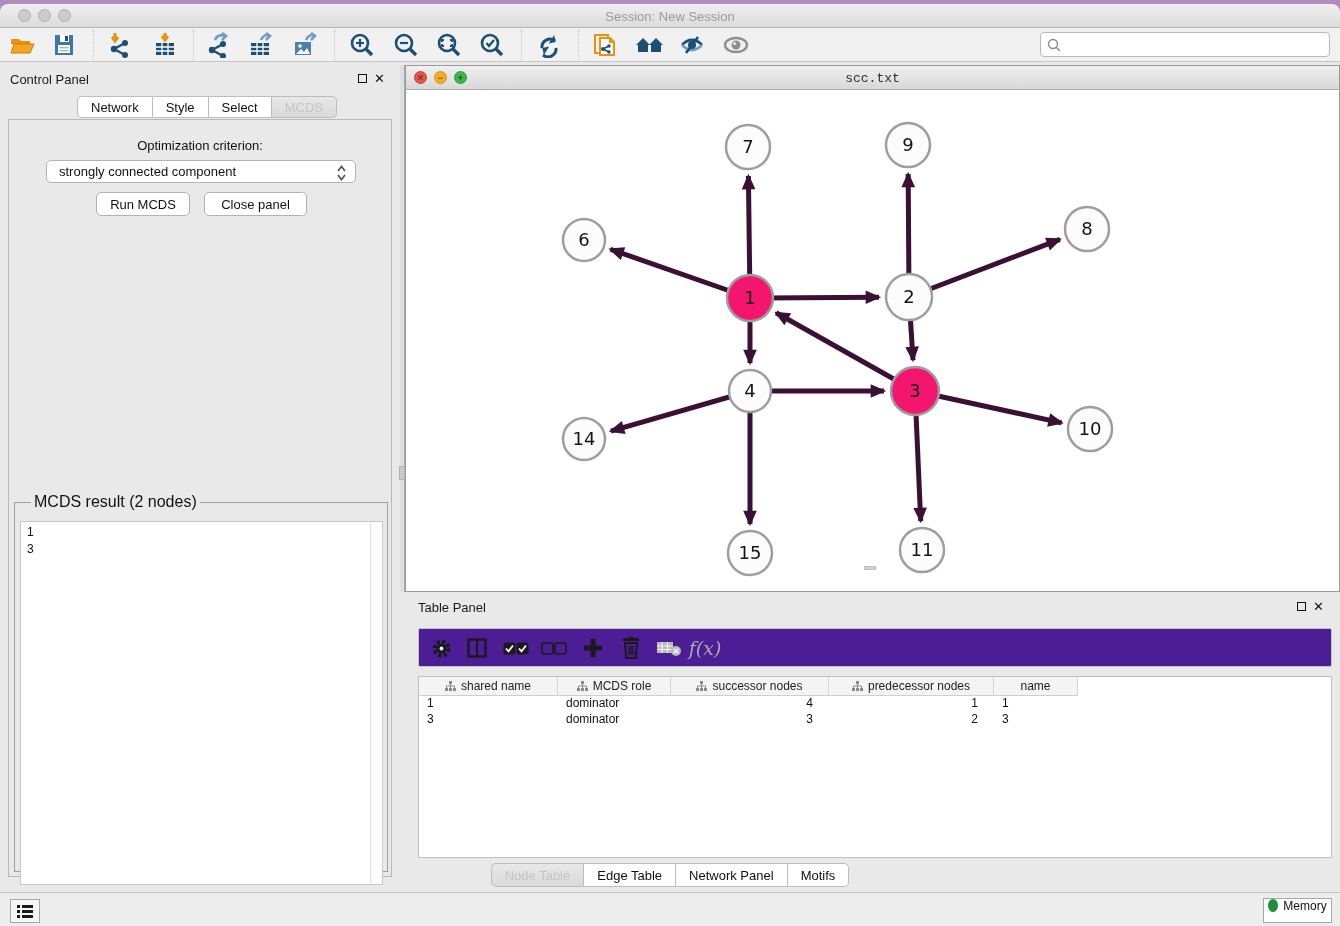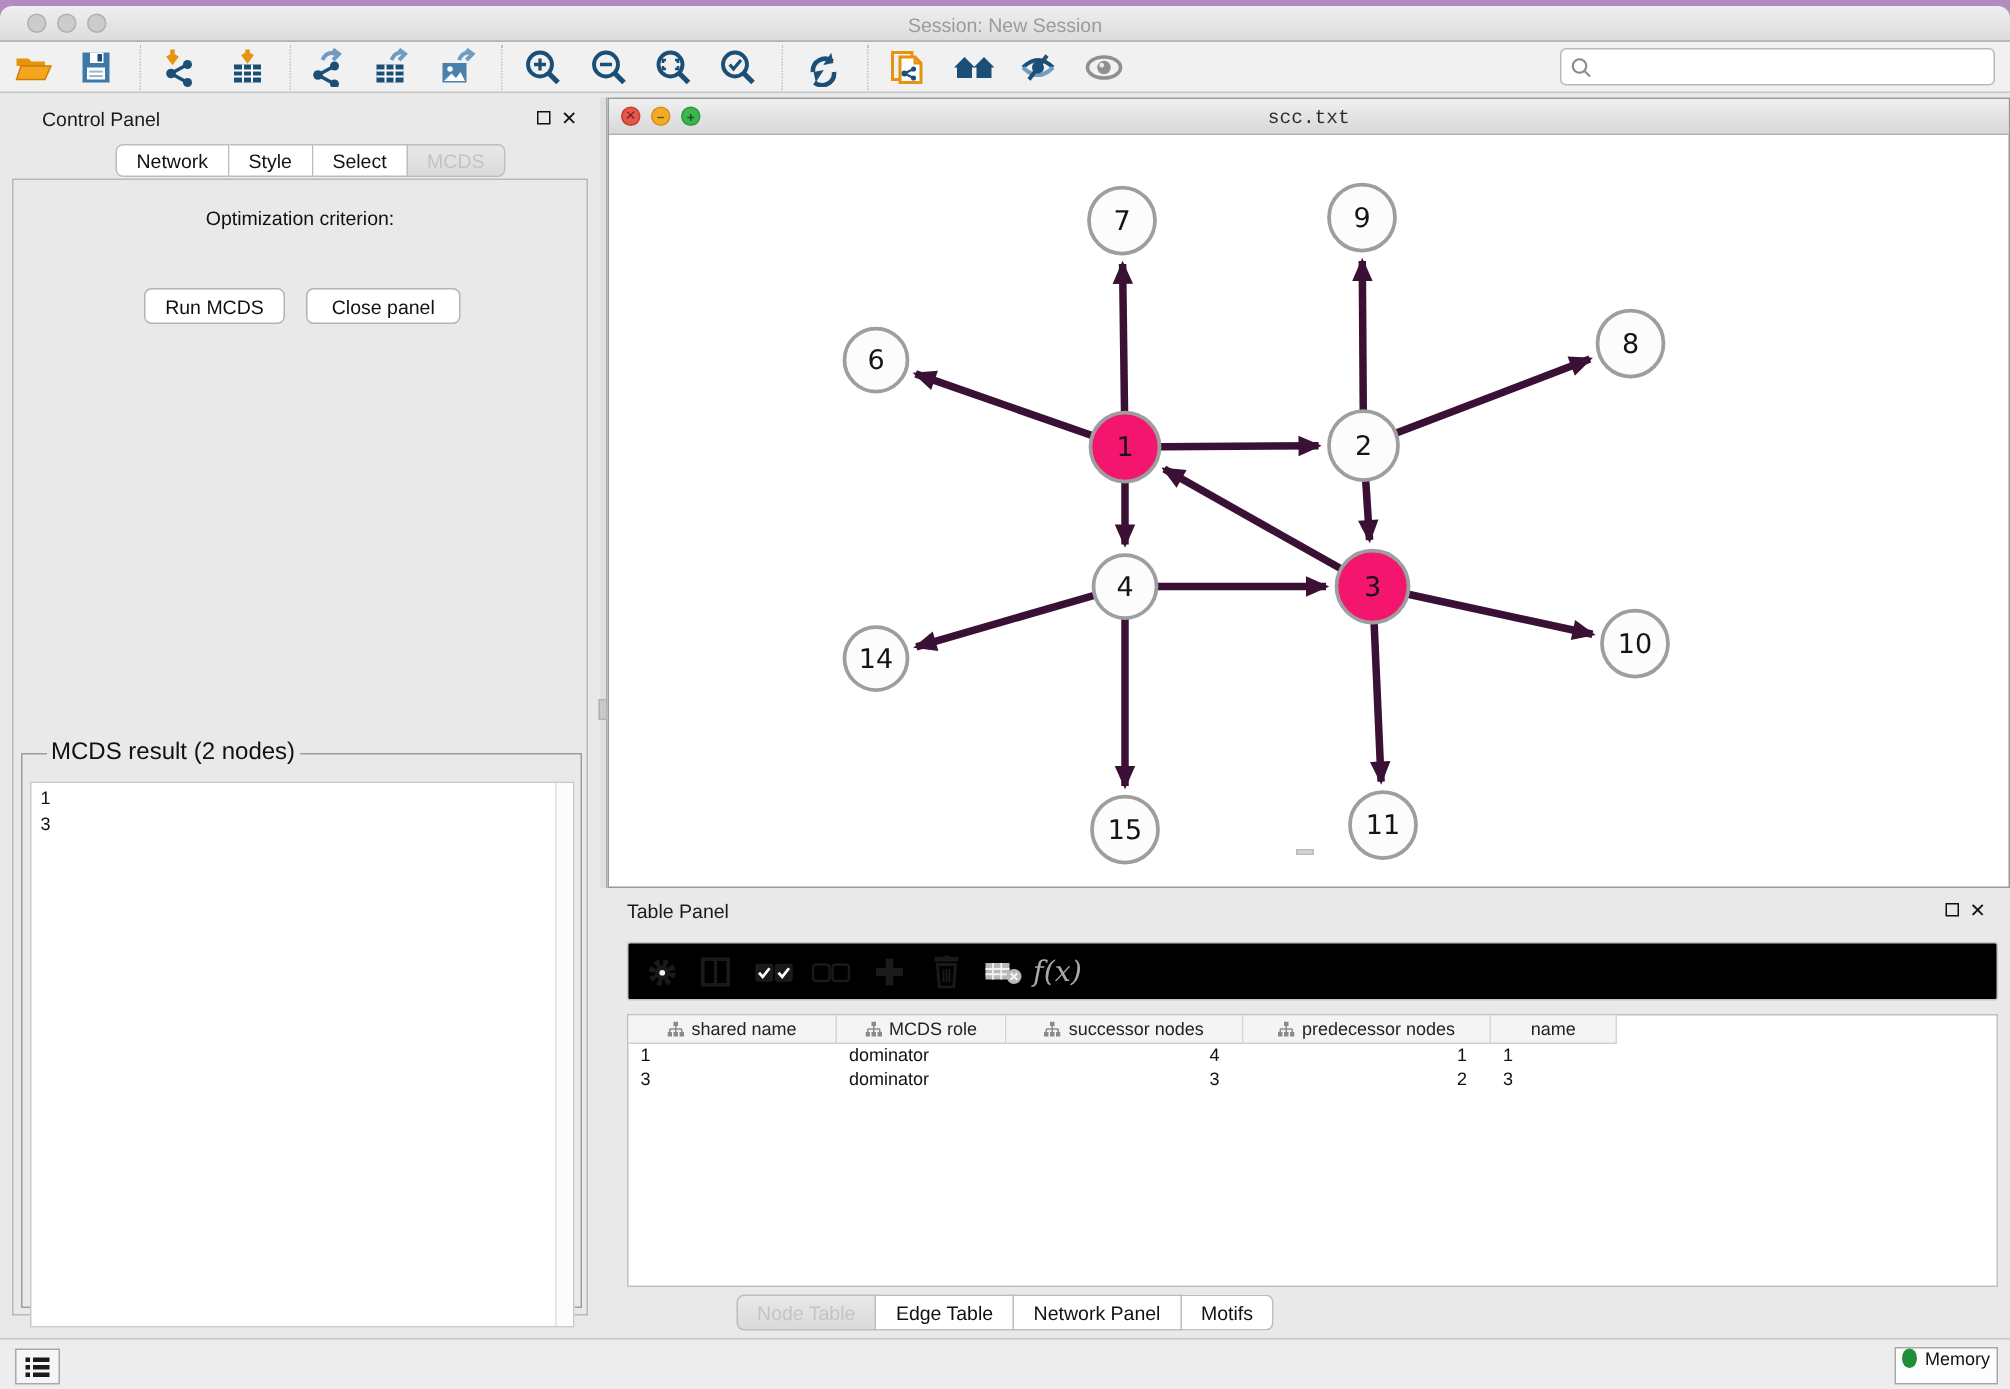--- a/index.html
+++ b/index.html
@@ -17,21 +17,21 @@
   #toolbar { top:28px; left:0; width:1340px; height:34px; background:#F1F1F1; border-bottom:1px solid #C6C6C6; }
   .tbi { position:absolute; top:3px; width:28px; height:28px; display:flex; align-items:center; justify-content:center; }
   .tdiv { position:absolute; top:2px; height:30px; border-left:1px dotted #C2C2C2; }
   #search-box { top:4px; left:1040px; width:290px; height:25px; background:#fff; border:1px solid #B9B9B9; border-radius:4px; }
   #search-box svg { position:absolute; left:6px; top:5px; }
 
   
   #appbg { top:62px; left:0; width:1340px; height:830px; background:#E9E9E9; }
 
   
-  #cp-title { top:72px; left:10px; font-size:13px; color:#1A1A1A;margin-left:18px; }
+  #cp-title { top:72px; left:10px; font-size:13px; color:#1A1A1A; }
   .panel-btns { display:flex; gap:7px; align-items:center; }
   .float-ico { width:9px; height:9px; border:1.6px solid #111; display:inline-block; }
   .close-ico { font-size:13px; font-weight:bold; color:#111; line-height:9px; }
   #cp-tabs { top:96px; left:77px; height:22px; display:flex; }
   .seg { height:22px; font-size:13px; padding:0 13px; display:flex; align-items:center; background:#fff;
     border:1px solid #BDBDBD; border-left:none; color:#111; }
   .seg:first-child { border-left:1px solid #BDBDBD; border-radius:5px 0 0 5px; }
   .seg:last-child { border-radius:0 5px 5px 0; }
   .seg.active { background:linear-gradient(#E8E8E8,#DADADA); color:#C4C4C4; }
   #cp-body { top:119px; left:8px; width:384px; height:758px; border:1px solid #B9B9B9; background:#E9E9E9; }
@@ -57,21 +57,21 @@
   #netwin { top:65px; left:405px; width:935px; height:527px; border:1px solid #9A9A9A; background:#fff; }
   #net-titlebar { top:0; left:0; width:933px; height:24px; background:linear-gradient(#F0F0F0,#D8D8D8); border-bottom:1px solid #ADADAD; }
   .nlight { width:13px; height:13px; border-radius:50%; top:5px; font-size:9px; font-weight:bold;
     display:flex; align-items:center; justify-content:center; color:rgba(0,0,0,.55); }
   #net-title { width:100%; text-align:center; top:5px; font-size:13px; color:#2E2E2E;font-family:Liberation Mono, monospace; }
   #graph-svg { position:absolute; top:24px; left:0; }
   #net-resize { top:500px; left:458px; width:12px; height:4px; background:#D5D5D5; border:1px solid #BDBDBD; }
 
   
   #tp-title { top:600px; left:418px; font-size:13px; color:#1A1A1A; }
-  #tp-toolbar { top:628px; left:418px; width:914px; height:39px; background:#000000; border:1px solid #C4C4C4; border-radius:2px; }
+  #tp-toolbar { top:628px; left:418px; width:914px; height:39px; background:#4c1d95; border:1px solid #C4C4C4; border-radius:2px; }
   .tpi { position:absolute; top:6px; width:28px; height:26px; display:flex; align-items:center; justify-content:center; }
   #fx-ico { font-family:"DejaVu Serif","Liberation Serif",serif; font-style:italic; font-size:19px; color:#ABABAB; }
   #data-table { top:676px; left:418px; width:914px; height:182px; background:#fff; border:1px solid #C0C0C0; }
   #thead { display:flex; height:19px; }
   .th { background:#F4F4F4; border-right:1px solid #D6D6D6; border-bottom:1px solid #CFCFCF; display:flex;
     align-items:center; justify-content:center; gap:5px; font-size:12px; color:#222; }
   .trow { display:flex; height:16px; font-size:12px; color:#111; }
   .td { overflow:hidden; white-space:nowrap; }
   .td.a-l { text-align:left; padding-left:8px; }
   .td.a-r { text-align:right; padding-right:16px; }
@@ -242,20 +242,27 @@
   <span class="close-ico">✕</span>
 </div>
 <div id="cp-tabs" class="abs">
     <div class="seg">Network</div>
     <div class="seg">Style</div>
     <div class="seg">Select</div>
     <div class="seg active">MCDS</div>
   </div>
 <div id="cp-body" class="abs">
   <div id="opt-label" class="abs">Optimization criterion:</div>
+  <div id="opt-select" class="abs">
+    <span>strongly connected component</span>
+    <svg width="11" height="18">
+        <path d="M2 7 L5.5 2.5 L9 7" fill="none" stroke="#555" stroke-width="1.7"></path>
+        <path d="M2 11 L5.5 15.5 L9 11" fill="none" stroke="#555" stroke-width="1.7"></path>
+      </svg>
+  </div>
   <div id="run-btn" class="abs mac-btn">Run MCDS</div>
   <div id="closep-btn" class="abs mac-btn">Close panel</div>
   <fieldset id="result-box" class="abs">
     <legend>MCDS result (2 nodes)</legend>
     <div id="result-inner">
       <div id="result-lines">1
 3</div>
       <div id="result-scroll"></div>
     </div>
   </fieldset>

